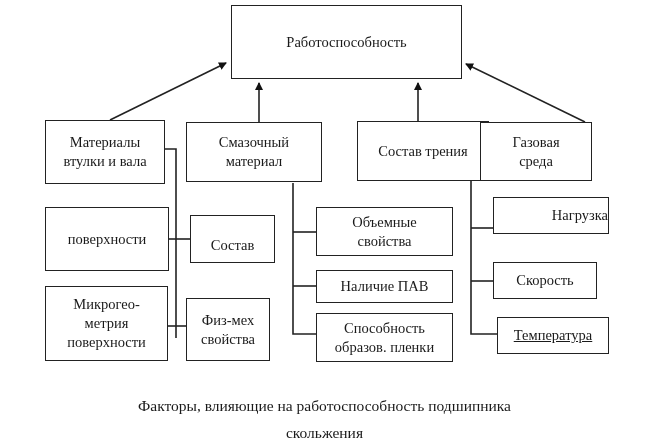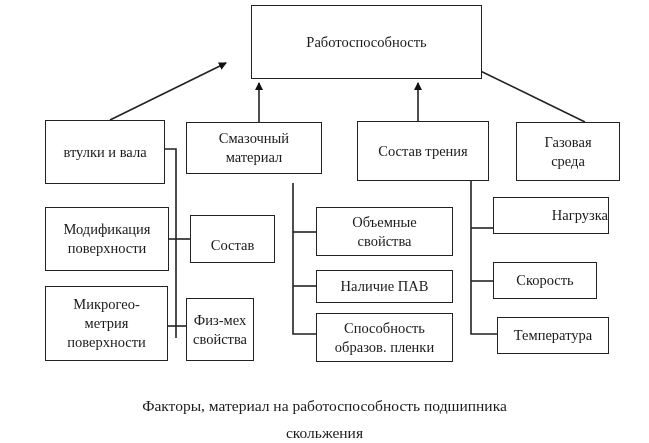--- a/index.html
+++ b/index.html
@@ -35,52 +35,52 @@
     <polyline points="293,183 293,334 316,334"></polyline>
     <line x1="293" y1="232" x2="316" y2="232"></line>
     <line x1="293" y1="286" x2="316" y2="286"></line>
 
     <polyline points="471,180 471,334 497,334"></polyline>
     <line x1="471" y1="228" x2="493" y2="228"></line>
     <line x1="471" y1="281" x2="493" y2="281"></line>
   </g>
 </svg>
 
-<div class="box" style="left:231px;top:5px;width:231px;height:74px;margin-left:20px;">
+<div class="box" style="left:231px;top:5px;width:231px;height:74px;">
   <span>Работоспособность</span>
 </div>
 
 <div class="box" style="left:45px;top:120px;width:120px;height:64px;">
+  <span>Материалы</span>
   <span>втулки и вала</span>
 </div>
-<div class="box" style="left:186px;top:122px;width:136px;height:52px;">
+<div class="box" style="left:186px;top:122px;width:136px;height:60px;">
   <span>Смазочный</span>
   <span>материал</span>
 </div>
 <div class="box" style="left:357px;top:121px;width:132px;height:60px;">
   <span>Состав трения</span>
 </div>
-<div class="box" style="left:516px;top:122px;width:104px;height:59px;">
+<div class="box" style="left:480px;top:122px;width:112px;height:59px;">
   <span>Газовая</span>
   <span>среда</span>
 </div>
 
 <div class="box" style="left:45px;top:207px;width:124px;height:64px;">
-  <span>Модификация</span>
   <span>поверхности</span>
 </div>
 <div class="box" style="left:45px;top:286px;width:123px;height:75px;">
   <span>Микрогео-</span>
   <span>метрия</span>
   <span>поверхности</span>
 </div>
 <div class="box" style="left:190px;top:215px;width:85px;height:48px;justify-content:flex-start;padding-top:20px;">
   <span>Состав</span>
 </div>
-<div class="box" style="left:186px;top:298px;width:68px;height:63px;">
+<div class="box" style="left:186px;top:298px;width:84px;height:63px;">
   <span>Физ-мех</span>
   <span>свойства</span>
 </div>
 
 <div class="box" style="left:316px;top:207px;width:137px;height:49px;">
   <span>Объемные</span>
   <span>свойства</span>
 </div>
 <div class="box" style="left:316px;top:270px;width:137px;height:33px;">
   <span>Наличие ПАВ</span>
@@ -89,20 +89,20 @@
   <span>Способность</span>
   <span>образов. пленки</span>
 </div>
 
 <div class="box" style="left:493px;top:197px;width:116px;height:37px;align-items:flex-end;">
   <span>Нагрузка</span>
 </div>
 <div class="box" style="left:493px;top:262px;width:104px;height:37px;">
   <span>Скорость</span>
 </div>
-<div class="box" style="left:497px;top:317px;width:112px;height:37px;">
+<div class="box" style="left:497px;top:317px;width:112px;height:37px;text-decoration:underline;">
   <span>Температура</span>
 </div>
 
 <div class="caption" style="top:392px;">
-  <div>Факторы, материал на работоспособность подшипника</div>
+  <div>Факторы, влияющие на работоспособность подшипника</div>
   <div>скольжения</div>
 </div>
 
 </body></html>

